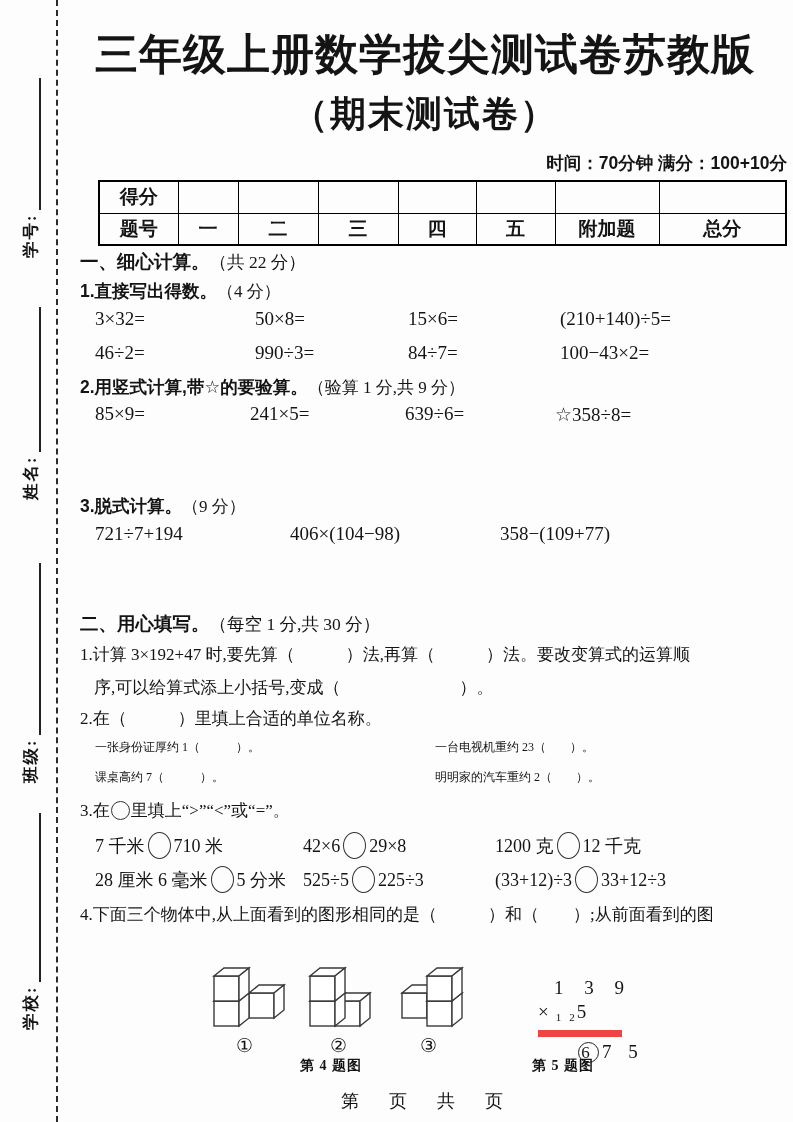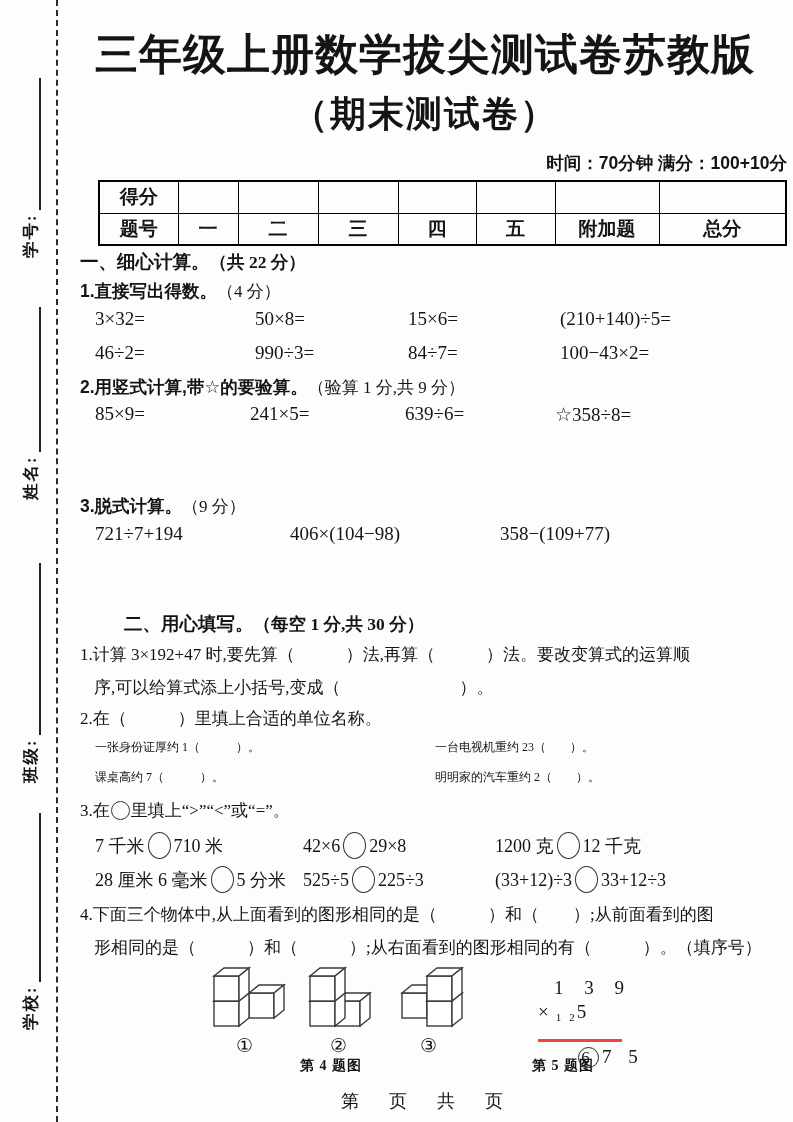--- a/index.html
+++ b/index.html
@@ -32,21 +32,21 @@
   
   table.score { position:absolute; left:98px; top:180px; border-collapse:collapse; table-layout:fixed; }
   table.score td {
     border:1.6px solid #000; height:32px; text-align:center; vertical-align:middle;
     font-family:"Liberation Sans","DejaVu Sans",sans-serif; font-size:19px; font-weight:700; padding:0;
   }
   table.score { border:2px solid #000; }
 
   
   .hline { font-size:18.5px; font-weight:700; font-family:"Liberation Sans","DejaVu Sans",sans-serif; }
-  .hline .note { font-weight:700; font-family:"Liberation Serif","DejaVu Serif",serif; font-size:17.5px;text-align:right; }
+  .hline .note { font-weight:400; font-family:"Liberation Serif","DejaVu Serif",serif; font-size:17.5px;text-align:right; }
   .qhead { font-size:17.5px; font-weight:700; font-family:"Liberation Sans","DejaVu Sans",sans-serif; }
   .qhead .note { font-weight:400; font-family:"Liberation Serif","DejaVu Serif",serif; font-size:17px; }
   .bodyline { font-size:17px; }
   .eqrow { left:80px; width:708px; display:grid; padding-left:15px; font-size:19px; }
   .eq4a { grid-template-columns:160px 153px 152px 1fr; }
   .eq4b { grid-template-columns:155px 155px 150px 1fr; }
   .eq3  { grid-template-columns:195px 210px 1fr; }
   .cmp3 { grid-template-columns:208px 192px 1fr; font-size:18px; }
   .unit2 { grid-template-columns:340px 1fr; font-size:12px; }
   .indent { padding-left:14px; }
@@ -58,21 +58,21 @@
   }
   .cmp-circle.small { width:19px; height:19px; vertical-align:-4px; margin:0 1px; }
 
   
   .fig-label { font-size:19px; }
   .fig-caption { font-size:14px; font-weight:700; letter-spacing:1px; }
   svg.cubes polygon, svg.cubes rect { fill:#fff; stroke:#3a3a3a; stroke-width:1.4; }
 
   .mult { left:538px; top:976px; width:84px; font-size:19px; line-height:24px; }
   .mult .r1 { padding-left:16px; letter-spacing:8px; }
-  .mult .r2 { border-bottom:3px solid #ef4444; padding-bottom:10px; }
+  .mult .r2 { border-bottom:7px solid #ef4444; padding-bottom:1px; }
   .mult .carry { font-size:11px; vertical-align:-3px; padding:0 4px 0 7px; }
   .mult .carry2 { padding:0 2px 0 4px; }
   .mult .circled {
     display:inline-block; width:21px; height:21px; line-height:20px; text-align:center;
     border:1.6px solid #222; border-radius:50%; font-size:17px; margin-right:3px;
   }
   .mult .r3 { padding-top:3px; letter-spacing:6px;margin-left:40px; }
 
   .footer { left:57px; right:0; top:1089px; text-align:center; font-size:18px; letter-spacing:6px; }
 </style>
@@ -171,21 +171,21 @@
 
   <div class="abs qhead" style="left:80px; top:494px;">
     <span>3.脱式计算。</span><span class="note">（9 分）</span>
   </div>
   <div class="abs eqrow eq3" style="top:523px;">
     <span>721÷7+194</span>
     <span>406×(104−98)</span>
     <span>358−(109+77)</span>
   </div>
 
-  <div class="abs hline" style="left:80px; top:611px;margin-left:44px;">
+  <div class="abs hline" style="left:80px; top:611px;">
     <span>二、用心填写。</span><span class="note">（每空 1 分,共 30 分）</span>
   </div>
 
   <div class="abs bodyline" style="left:80px; top:643px;">1.计算 3×192+47 时,要先算（　　　）法,再算（　　　）法。要改变算式的运算顺</div>
   <div class="abs bodyline indent" style="left:80px; top:676px;">序,可以给算式添上小括号,变成（　　　　　　　）。</div>
 
   <div class="abs bodyline" style="left:80px; top:707px;">2.在（　　　）里填上合适的单位名称。</div>
   <div class="abs eqrow unit2" style="top:739px;">
     <span>一张身份证厚约 1（　　　）。</span>
     <span>一台电视机重约 23（　　）。</span>
@@ -203,21 +203,20 @@
     <span><span>42×6</span><span class="cmp-circle"></span><span>29×8</span></span>
     <span><span>1200 克</span><span class="cmp-circle"></span><span>12 千克</span></span>
   </div>
   <div class="abs eqrow cmp3" style="top:866px;">
     <span><span>28 厘米 6 毫米</span><span class="cmp-circle"></span><span>5 分米</span></span>
     <span><span>525÷5</span><span class="cmp-circle"></span><span>225÷3</span></span>
     <span><span>(33+12)÷3</span><span class="cmp-circle"></span><span>33+12÷3</span></span>
   </div>
 
   <div class="abs bodyline" style="left:80px; top:903px;">4.下面三个物体中,从上面看到的图形相同的是（　　　）和（　　）;从前面看到的图</div>
-  <div class="abs bodyline indent" style="left:80px; top:936px;">形相同的是（　　　）和（　　　）;从右面看到的图形相同的有（　　　）。（填序号）</div>
 
   <svg class="cubes abs" style="left:212px; top:966px;" width="76" height="66" viewBox="0 0 76 66">
 
     <rect x="37" y="27" width="25" height="25"></rect>
     <polygon points="37,27 47,19 72,19 62,27"></polygon>
     <polygon points="62,27 72,19 72,44 62,52"></polygon>
 
     <rect x="2" y="35" width="25" height="25"></rect>
     <polygon points="2,35 12,27 37,27 27,35"></polygon>
     <polygon points="27,35 37,27 37,52 27,60"></polygon>

